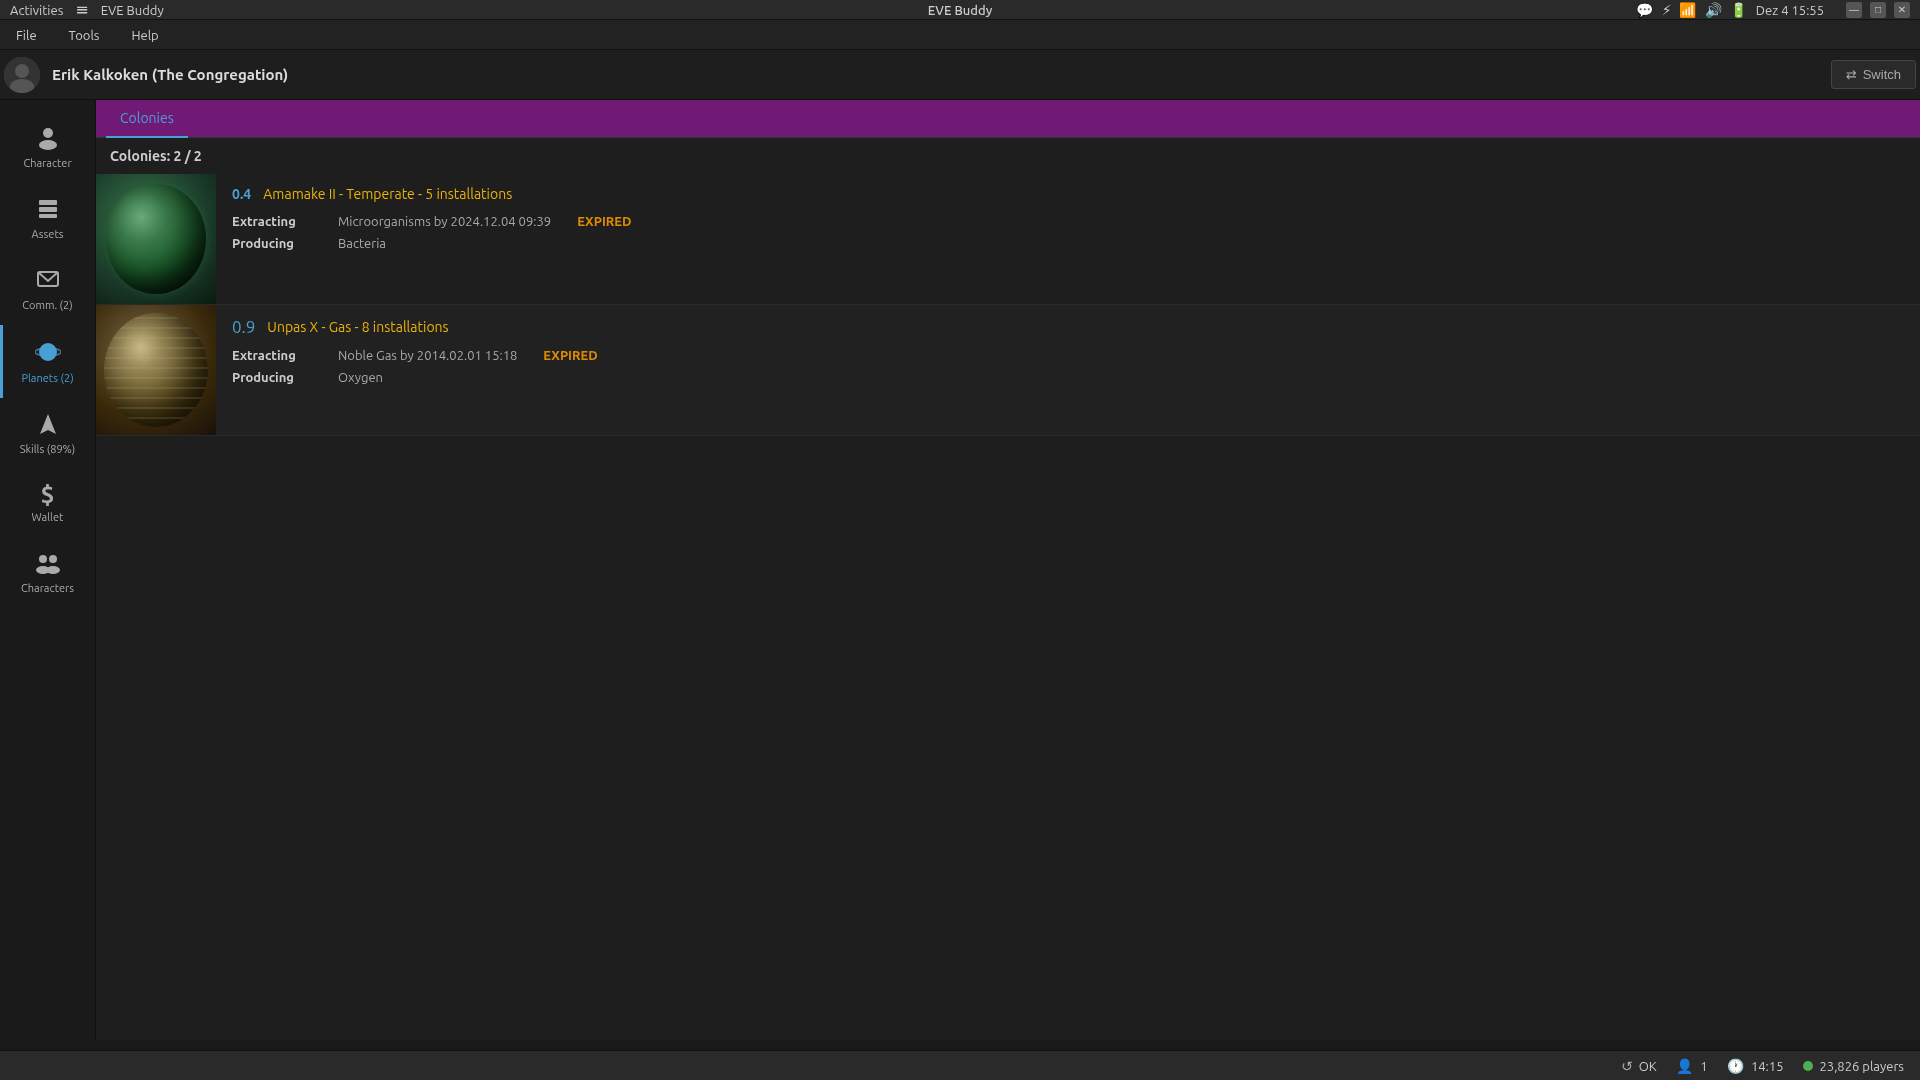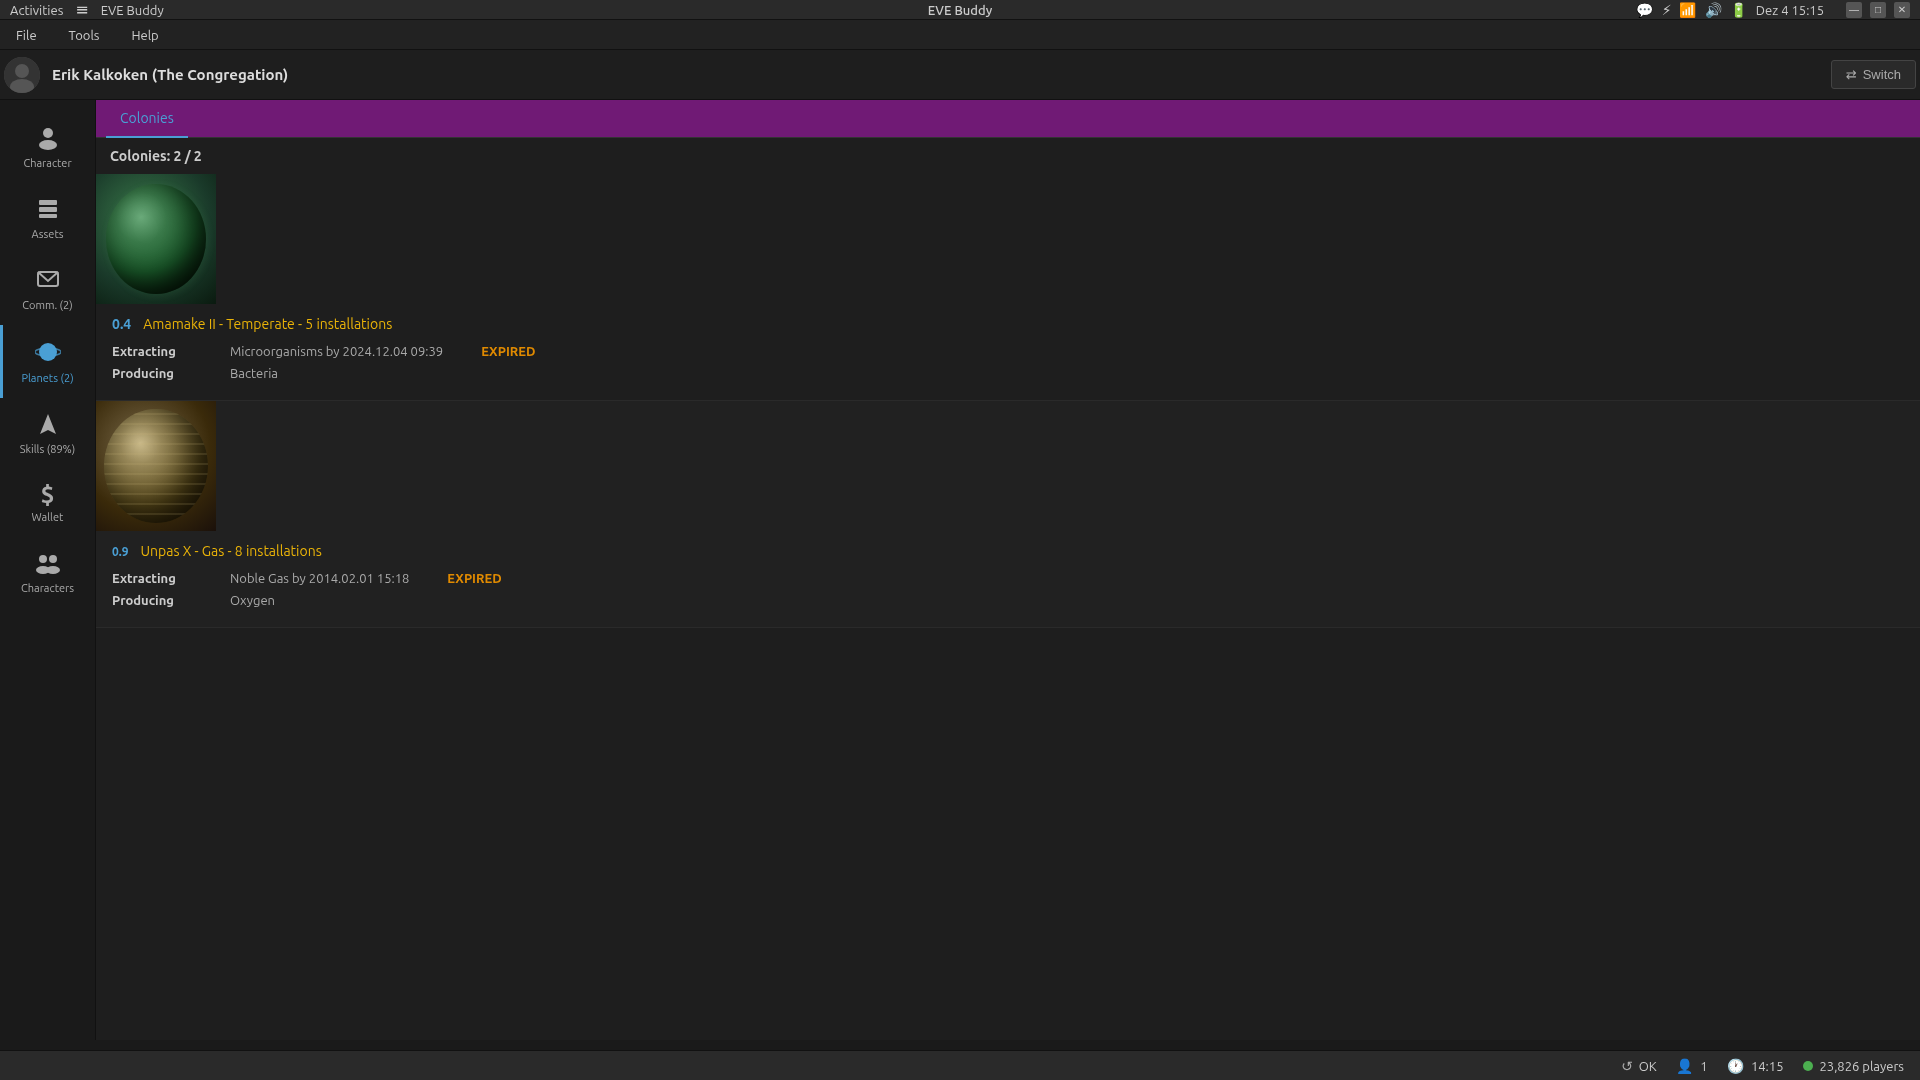--- a/index.html
+++ b/index.html
@@ -211,21 +211,20 @@
       font-size: 14px;
       font-weight: bold;
       color: #ccc;
     }
 
     
     .colony-card {
       display: flex;
       border-bottom: 1px solid #2a2a2a;
       background: #1e1e1e;
-      flex-direction: column;
     }
     .colony-card:nth-child(even) {
       background: #212121;
     }
     .colony-thumb {
       width: 120px;
       min-height: 130px;
       flex-shrink: 0;
       position: relative;
     }
@@ -273,26 +272,26 @@
       flex: 1;
       padding: 12px 16px;
     }
     .colony-header {
       display: flex;
       align-items: center;
       gap: 12px;
       margin-bottom: 12px;
     }
     .security-high { color: #4a9fd4; font-weight: bold; font-size: 14px; }
-    .security-low { color: #4a9fd4; font-weight: bold; font-size: 12px; }
+    .security-low { color: #4a9fd4; font-weight: normal; font-size: 17px; }
     .colony-name { color: #eab308; font-size: 14px; }
 
     .colony-row {
       display: flex;
-      gap: 28px;
+      gap: 16px;
       margin-bottom: 8px;
       align-items: flex-end;
     }
     .colony-row-label {
       color: #ccc;
       font-weight: bold;
       font-size: 13px;
       width: 90px;
     }
     .colony-row-value {
@@ -362,21 +361,21 @@
   <div class="title-bar-center">
     <span>EVE Buddy</span>
   </div>
   <div class="title-bar-right">
     <div class="tray-icons">
       <span class="tray-icon">💬</span>
       <span class="tray-icon">⚡</span>
       <span class="tray-icon">📶</span>
       <span class="tray-icon">🔊</span>
       <span class="tray-icon">🔋</span>
-      <span>Dez 4  15:15</span>
+      <span>Dez 4  15:55</span>
     </div>
     <div class="window-controls">
       <button class="win-btn">—</button>
       <button class="win-btn">□</button>
       <button class="win-btn">✕</button>
     </div>
   </div>
 </div>
 
 <div class="menu-bar">

